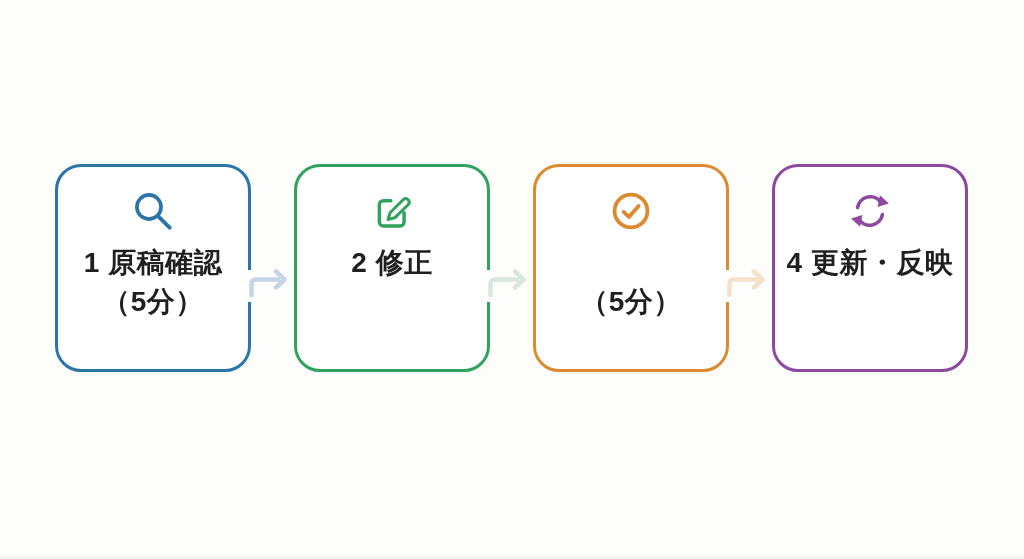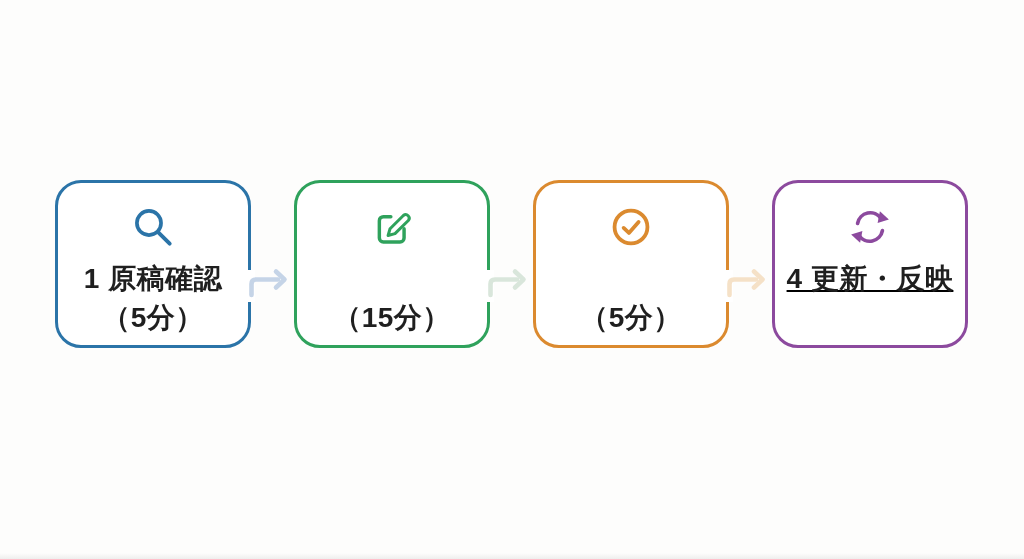--- a/index.html
+++ b/index.html
@@ -8,35 +8,35 @@
     background: #FDFDFC;
     font-family: "Liberation Sans", sans-serif;
     overflow: hidden;
   }
   .stage {
     position: relative;
     width: 1024px; height: 559px;
   }
   .card {
     position: absolute;
-    top: 180px;
-    width: 196px; height: 168px;
+    top: 164px;
+    width: 196px; height: 208px;
     box-sizing: border-box;
     background: #FFFFFF;
     border: 3px solid var(--accent, #333);
     border-radius: 26px;
     display: flex;
     flex-direction: column;
     align-items: center;
     padding-top: 21px;
   }
   .card.pos0 { left: 55px; }
   .card.pos1 { left: 294px; }
   .card.pos2 { left: 533px; }
-  .card.pos3 { left: 772px; text-decoration: underline; }
+  .card.pos3 { left: 772px; }
   .card .icon { width: 46px; height: 46px; flex: 0 0 auto; }
   .card .label {
     margin-top: 10px;
     font-size: 28px;
     font-weight: 700;
     line-height: 1.38;
     color: #1F1F1F;
     text-align: center;
     letter-spacing: 0.5px;
     white-space: nowrap;
@@ -77,22 +77,21 @@
     <path d="M6.5 37 L6.5 26 Q6.5 21.5 11 21.5 L33 21.5" fill="none" stroke="var(--arrow)" stroke-width="4.6" stroke-linecap="round"></path>
     <path d="M31 13.5 L39.5 21.5 L31 29.5" fill="none" stroke="var(--arrow)" stroke-width="4.6" stroke-linecap="round" stroke-linejoin="round"></path>
   </svg>
 
   <div class="card pos1" style="--accent: #2FA25C; --arrow: #D9E6DB;">
     <svg class="icon" viewBox="0 0 40 40">
       <path d="M30.5 21.5 V29.5 a3.5 3.5 0 0 1 -3.5 3.5 H12.5 a3.5 3.5 0 0 1 -3.5 -3.5 V14.5 a3.5 3.5 0 0 1 3.5 -3.5 H19" fill="none" stroke="var(--accent)" stroke-width="3" stroke-linecap="round"></path>
       <path d="M16.6 27.4 l1.7 -5.9 11.6 -11.5 a3.05 3.05 0 0 1 4.3 4.3 L22.6 25.8 Z" fill="none" stroke="var(--accent)" stroke-width="2.6" stroke-linejoin="round"></path>
     </svg>
     <div class="label">
-      <br>
-      <span>（15分）</span>
+      <span>2 修正</span><br>
     </div>
   </div>
 
   <svg class="connector pos1" viewBox="0 0 48 46" style="--accent: #2FA25C; --arrow: #D9E6DB;">
     <rect x="3" y="12" width="7" height="32" fill="#FFFFFF"></rect>
     <path d="M6.5 37 L6.5 26 Q6.5 21.5 11 21.5 L33 21.5" fill="none" stroke="var(--arrow)" stroke-width="4.6" stroke-linecap="round"></path>
     <path d="M31 13.5 L39.5 21.5 L31 29.5" fill="none" stroke="var(--arrow)" stroke-width="4.6" stroke-linecap="round" stroke-linejoin="round"></path>
   </svg>
 
   <div class="card pos2" style="--accent: #DB8A2F; --arrow: #F5E1C7;">

